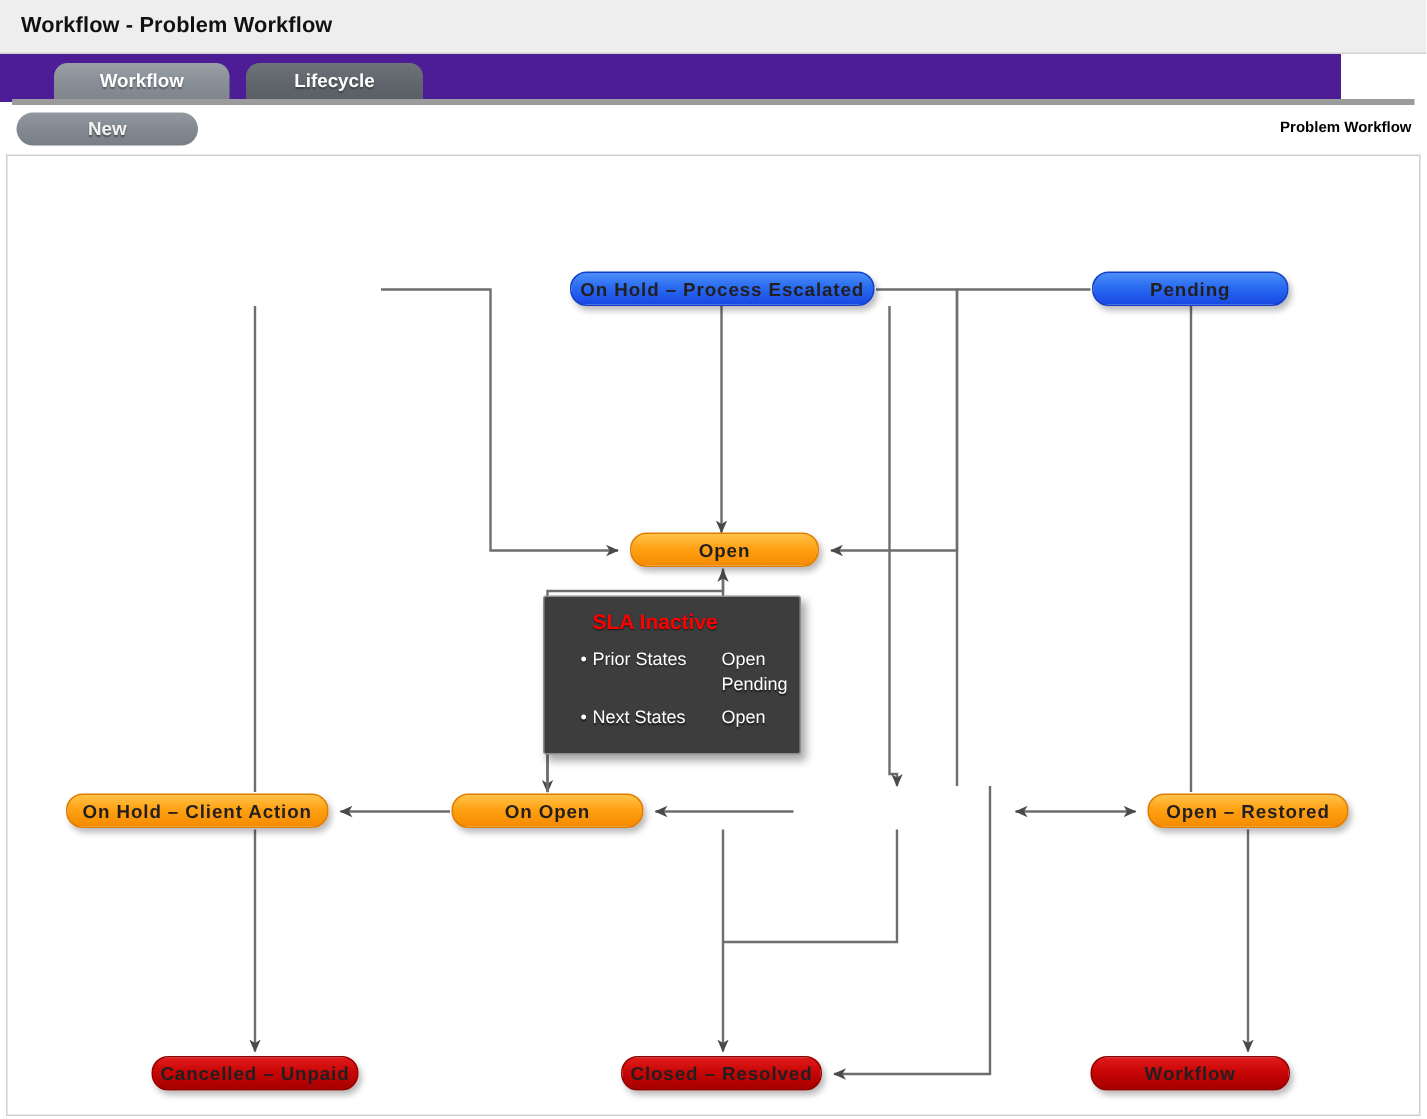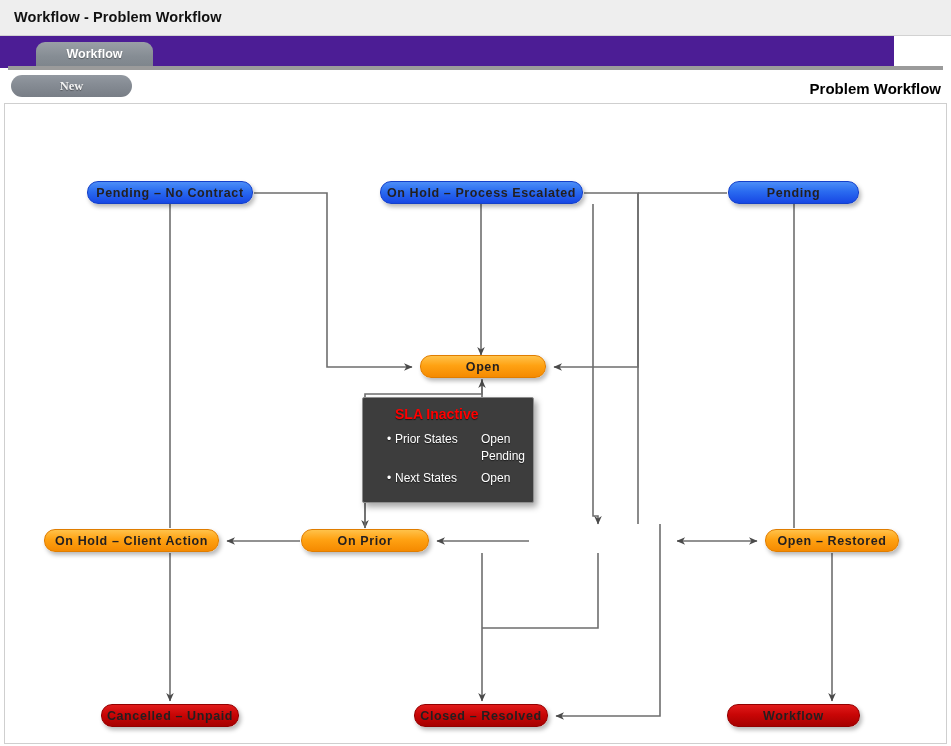--- a/index.html
+++ b/index.html
@@ -89,26 +89,26 @@
     color: #f2f2f2;
     font-size: 12.5px;
     font-weight: bold;
     line-height: 22px;
     text-align: center;
     text-shadow: 0 1px 1px rgba(0,0,0,.4);
     cursor: pointer;
     user-select: none;
     border: none;
     padding: 0;
-    font-family: Liberation Serif, serif;
+    font-family: Liberation Sans, sans-serif;
   }
   #page-label {
     position: absolute;
     right: 10px; top: 10px;
-    font-size: 15px;
+    font-size: 10px;
     font-weight: bold;
     color: #000000;
     white-space: nowrap;
   }
 
   
   #canvas {
     position: absolute;
     left: 4px; top: 103px;
     width: 943px; height: 641px;
@@ -189,20 +189,21 @@
 </style>
 </head>
 <body>
 
 <div id="titlebar">
   <div class="title-text">Workflow - Problem Workflow</div>
 </div>
 
 <div id="tabstrip">
   <div class="tab inactive" id="tab-workflow">Workflow</div>
+  <div class="tab active" id="tab-lifecycle">Lifecycle</div>
 </div>
 <div id="tabrule"></div>
 
 <div id="toolbar">
   <button id="btn-new">New</button>
   <div id="page-label">Problem Workflow</div>
 </div>
 
 <div id="canvas">
 
@@ -248,28 +249,27 @@
 
       <path d="M672,437 L752,437" marker-start="url(#arrowStart)" marker-end="url(#arrowEnd)"></path>
 
       <path d="M827,449 L827,597" marker-end="url(#arrowEnd)"></path>
 
       <path d="M655,420 L655,612 L551,612" marker-end="url(#arrowEnd)"></path>
 
     </g>
   </svg>
 
-  <div class="node blue" style="left:82px;  top:77px;  width:166px;">Pending – No Contract</div>
   <div class="node blue" style="left:375px; top:77px;  width:203px;">On Hold – Process Escalated</div>
   <div class="node blue" style="left:723px; top:77px;  width:131px;">Pending</div>
 
   <div class="node orange" style="left:415px; top:251px; width:126px;">Open</div>
 
   <div class="node orange" style="left:39px;  top:425px; width:175px;">On Hold – Client Action</div>
-  <div class="node orange" style="left:296px; top:425px; width:128px;">On Prior</div>
+  <div class="node orange" style="left:296px; top:425px; width:128px;">On Open</div>
   <div class="node orange" style="left:760px; top:425px; width:134px;">Open – Restored</div>
 
   <div class="node red" style="left:96px;  top:600px; width:138px;">Cancelled – Unpaid</div>
   <div class="node red" style="left:409px; top:600px; width:134px;">Closed – Resolved</div>
   <div class="node red" style="left:722px; top:600px; width:133px;">Workflow</div>
 
   <div id="tooltip">
     <div class="tt-title">SLA Inactive</div>
 
     <div class="tt-row">

